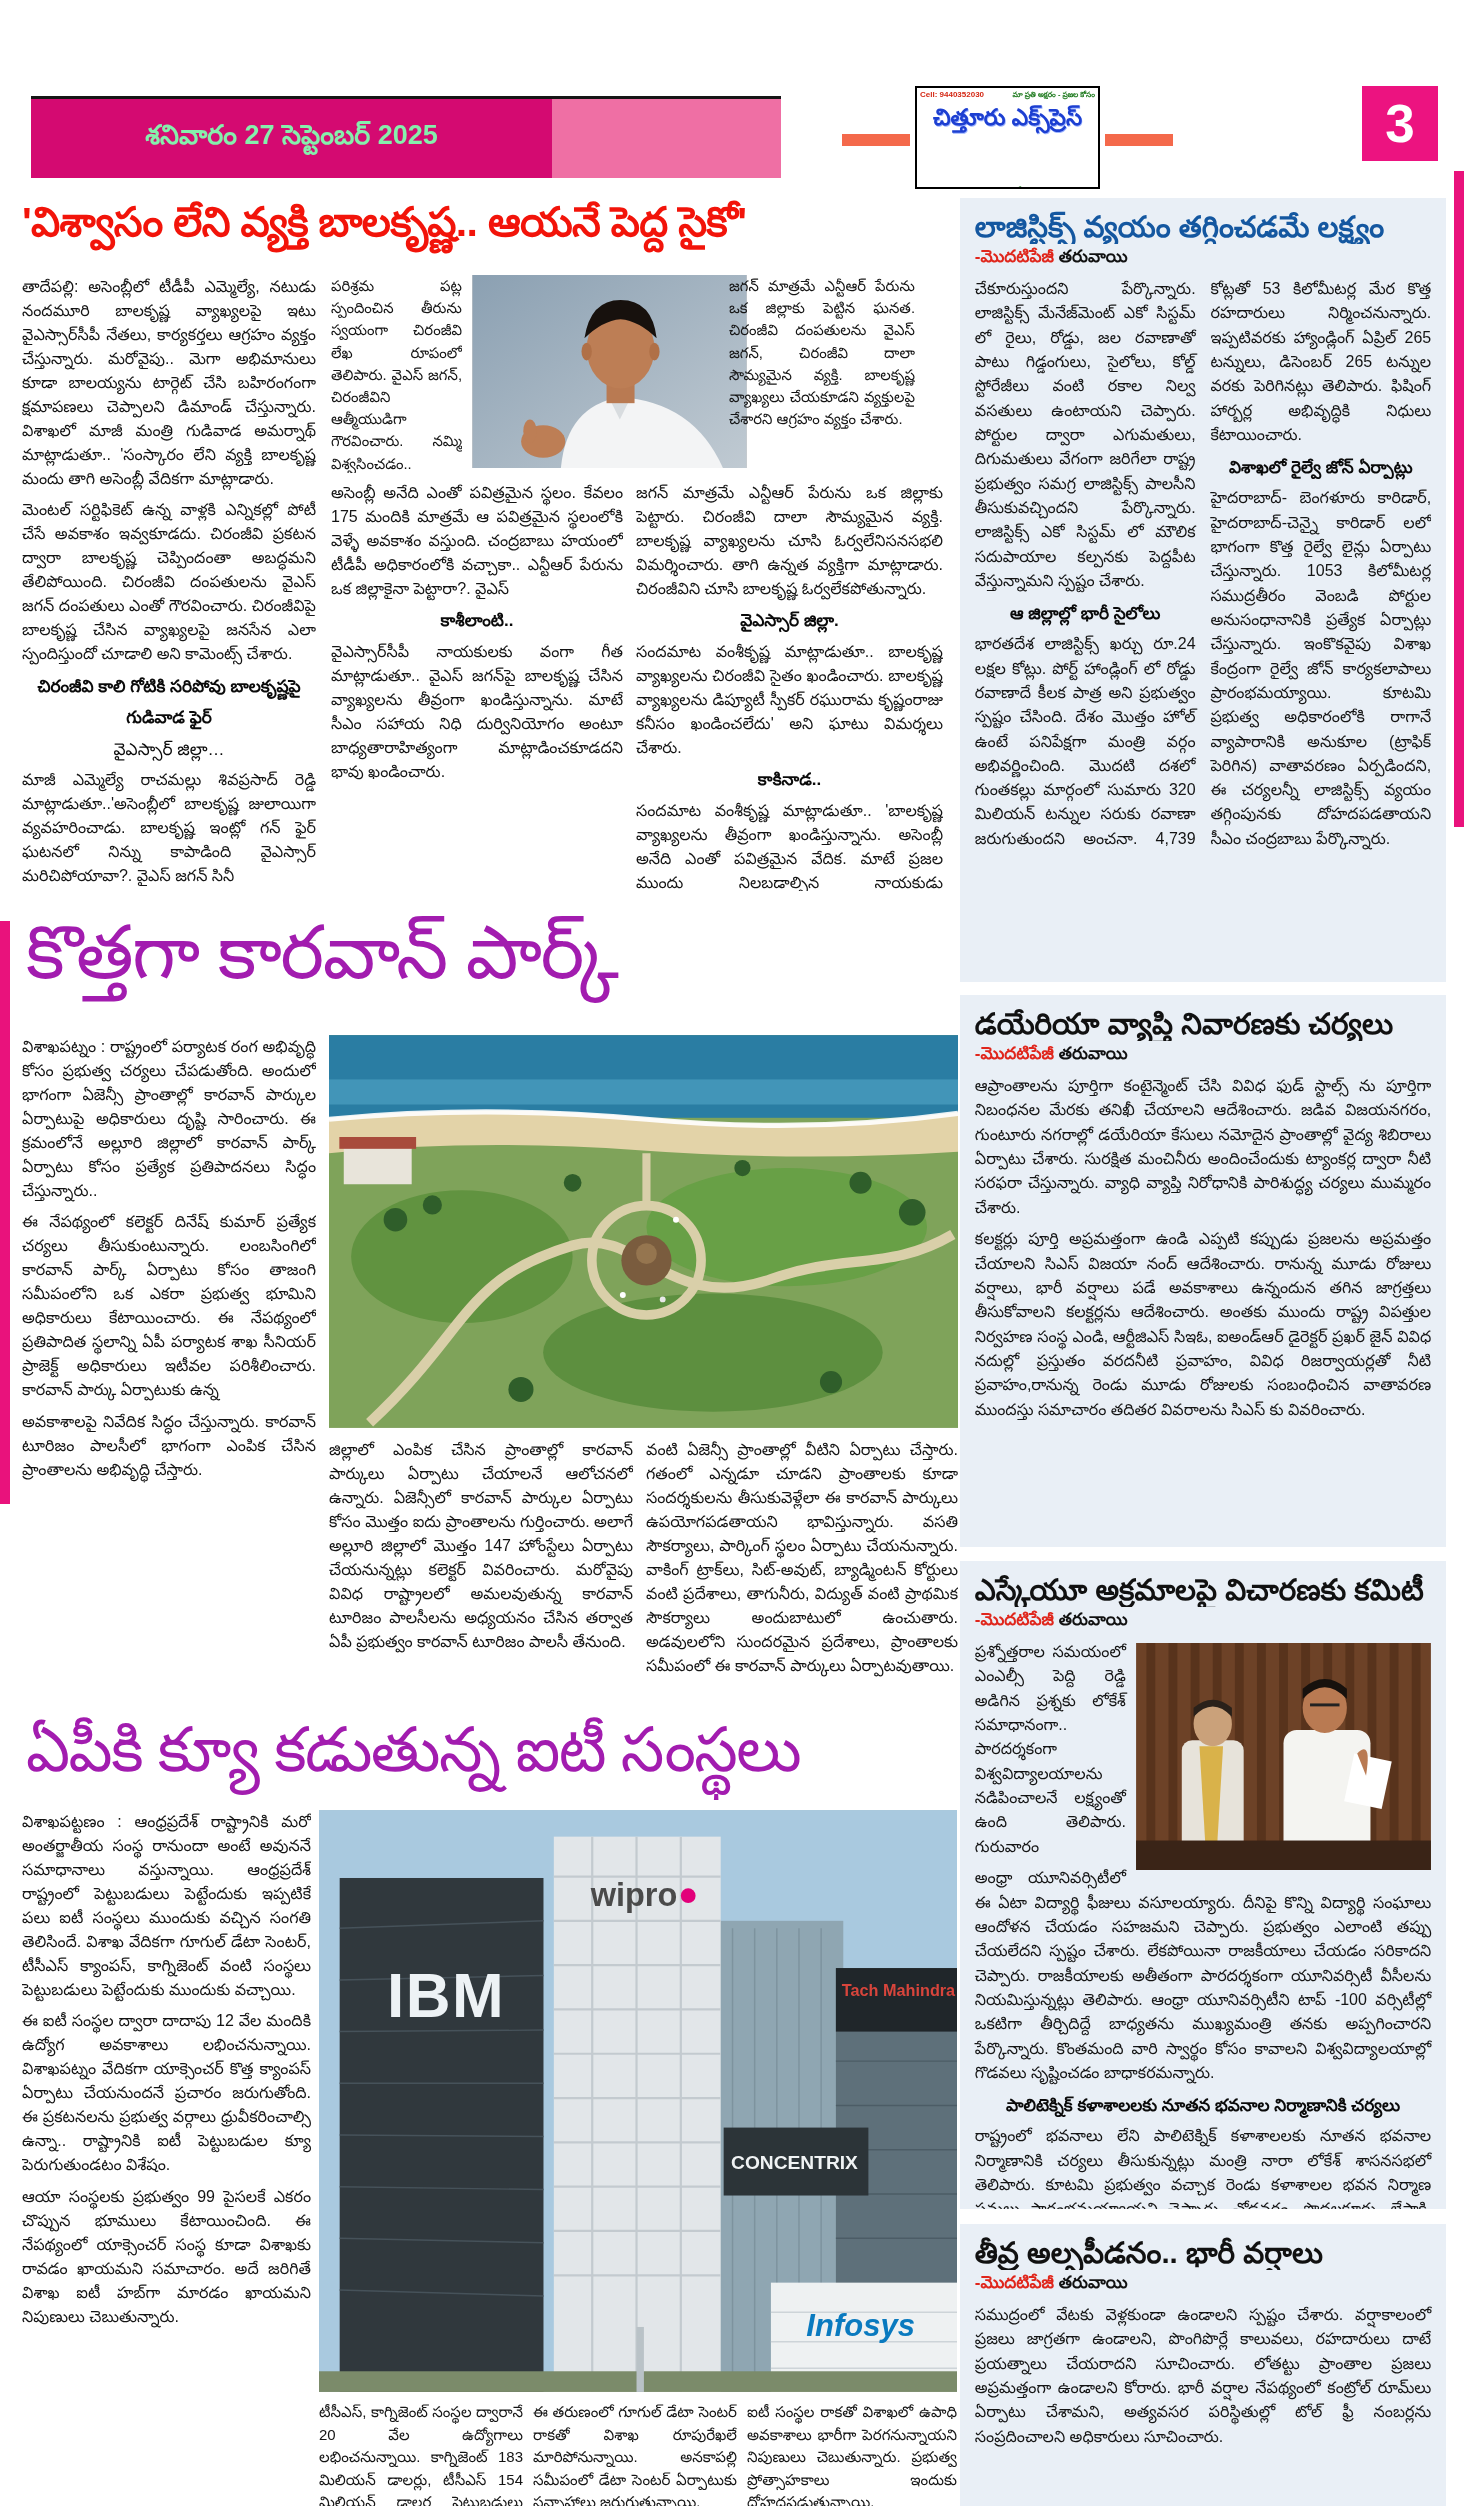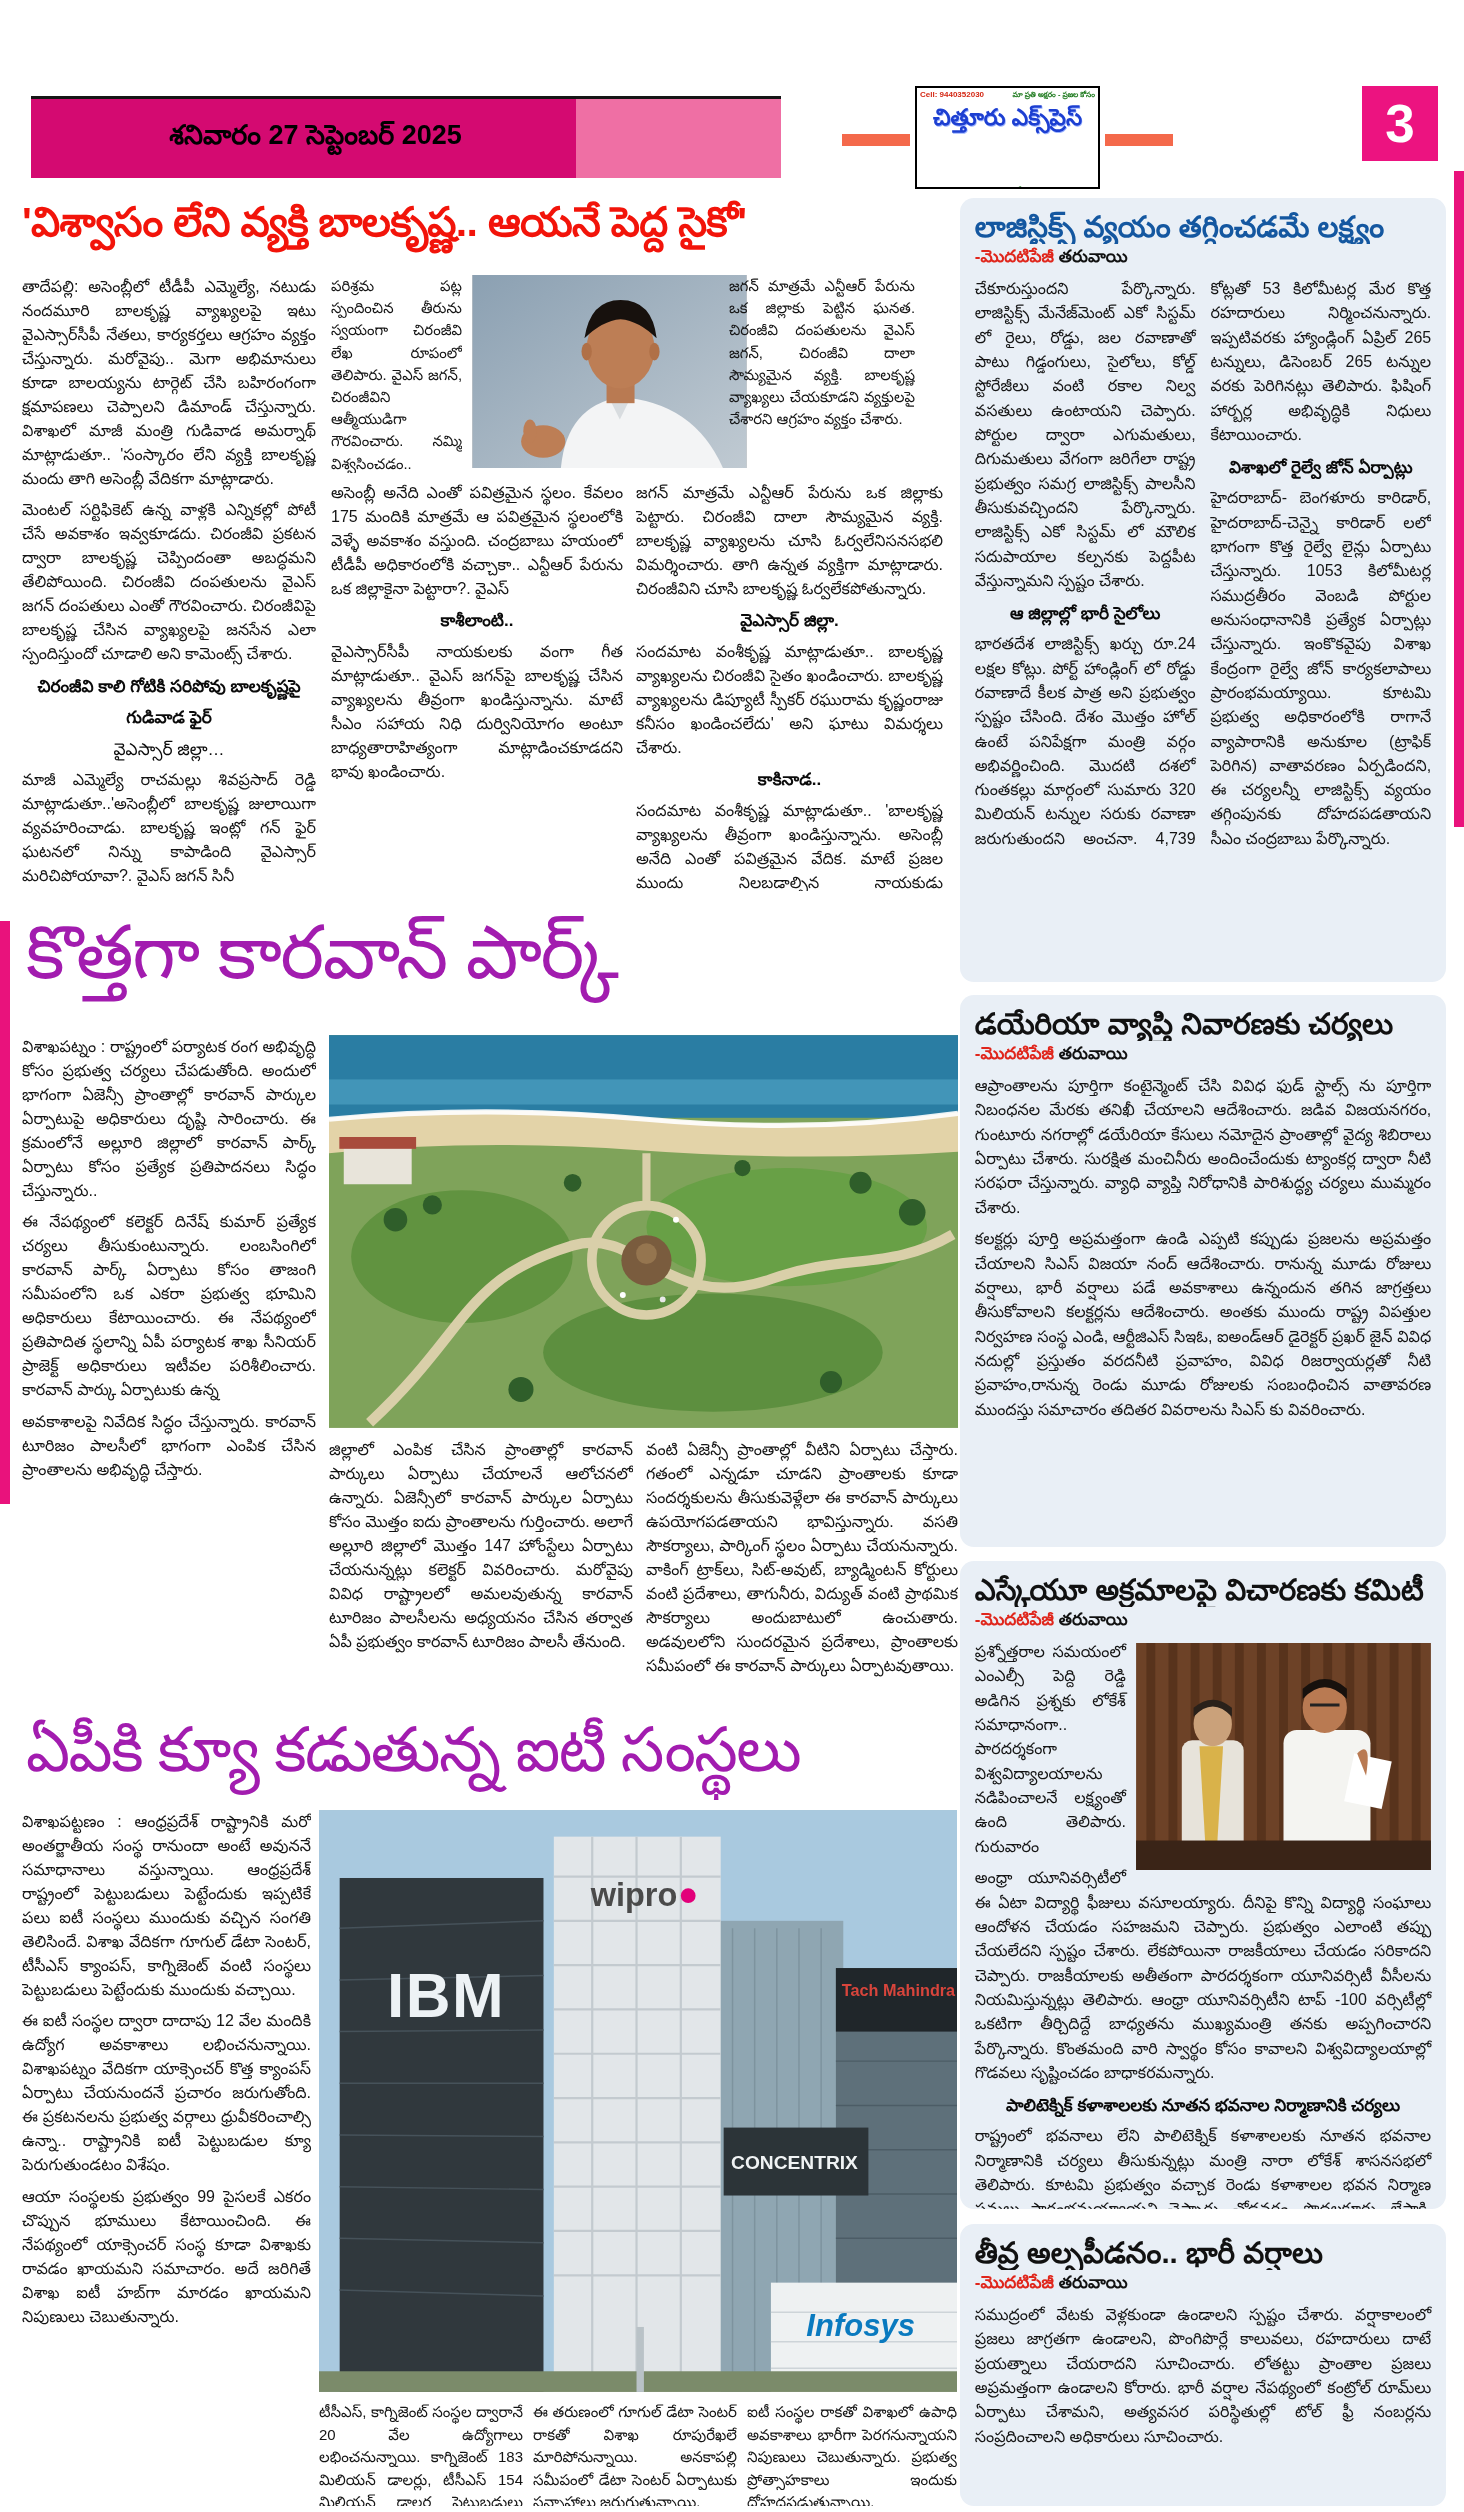--- a/index.html
+++ b/index.html
@@ -1,22 +1,22 @@
 <!DOCTYPE html>
 <html style="font-size:11.8px"><head>
 <meta charset="utf-8">
 <style>
   html,body{margin:0;padding:0;background:#fff;}
   .page{position:relative;width:1465px;height:2512px;background:#fff;overflow:hidden;
         font-family:"Liberation Sans","DejaVu Sans",sans-serif;}
   
   .header-bars{position:absolute;left:31px;top:96px;width:750px;height:79px;
                border-top:3px solid #151515;display:flex;}
-  .date-bar{width:521px;height:100%;background:#d40a71;color:#000000;display:flex;
-            align-items:center;justify-content:center;font-weight:bold;font-size:27px;padding-left:24px;}
+  .date-bar{width:521px;height:100%;background:#d40a71;color:#86efac;display:flex;
+            align-items:center;justify-content:center;font-weight:bold;font-size:27px;}
   .pink-bar{flex:1;background:#ef6fa4;}
   .dash{position:absolute;height:11.8px;background:#f4694b;}
   .logo-box{position:absolute;left:915px;top:86px;width:185px;height:103px;background:#fff;
             border:2.2px solid #000;box-sizing:border-box;text-align:center;overflow:hidden;}
   .logo-row1{display:flex;justify-content:space-between;padding:1.5px 3px 0;}
   .logo-phone{color:#d42814;font-weight:bold;font-size:8px;}
   .logo-slogan{color:#1d7a1d;font-weight:bold;font-size:7.4px;}
   .logo-title{color:#1d3fd1;font-weight:900;font-size:23px;line-height:1.1;margin-top:4.4px;
               text-shadow:0.7px 0.7px 0 #9db4ff;white-space:nowrap;}
   .logo-row3{display:flex;justify-content:space-between;align-items:flex-end;padding:7.4px 3px 2.2px;margin-top:48px;}
@@ -27,21 +27,21 @@
   .edge-strip{position:absolute;background:#e9127c;}
   
   .headline-red{position:absolute;color:#f2140a;font-weight:bold;font-size:41px;
                 letter-spacing:-0.7px;white-space:nowrap;overflow:hidden;}
   .headline-mega{position:absolute;color:#a21caf;font-weight:400;white-space:nowrap;overflow:hidden;letter-spacing:-1.5px;}
   
   .col{position:absolute;font-size:16px;line-height:1.5;text-align:justify;color:#141414;overflow:hidden;}
   .col p{margin:0 0 7.4px;}
   .sub{font-weight:bold;color:#0a0a0a;font-size:17px;margin:1.5px 0 5.9px;text-align:center;}
   
-  .rbox{position:absolute;left:960px;width:486px;background:#e9eff6;border-radius:14px;
+  .rbox{position:absolute;left:960px;width:486px;background:#e9eff6;border-radius:0;
         padding:11.8px 14.8px;box-sizing:border-box;overflow:hidden;}
   .rbox-h{margin:0 0 3px;font-size:29.5px;font-weight:bold;color:#111;line-height:1.15;white-space:nowrap;overflow:hidden;}
   .rbox-h.blue{color:#1457a0;}
   .byline{font-size:17px;font-weight:bold;margin:1.5px 0 7.4px;color:#111;}
   .byline .red{color:#e0261c;}
   .rtext{font-size:16px;line-height:1.52;text-align:justify;color:#141414;}
   .rtext p{margin:0 0 7.4px;}
   .twocol{column-count:2;column-gap:14.8px;height:670px;overflow:hidden;}
   .photo{position:absolute;overflow:hidden;background:#ccc;}
   .photo svg{display:block;}

